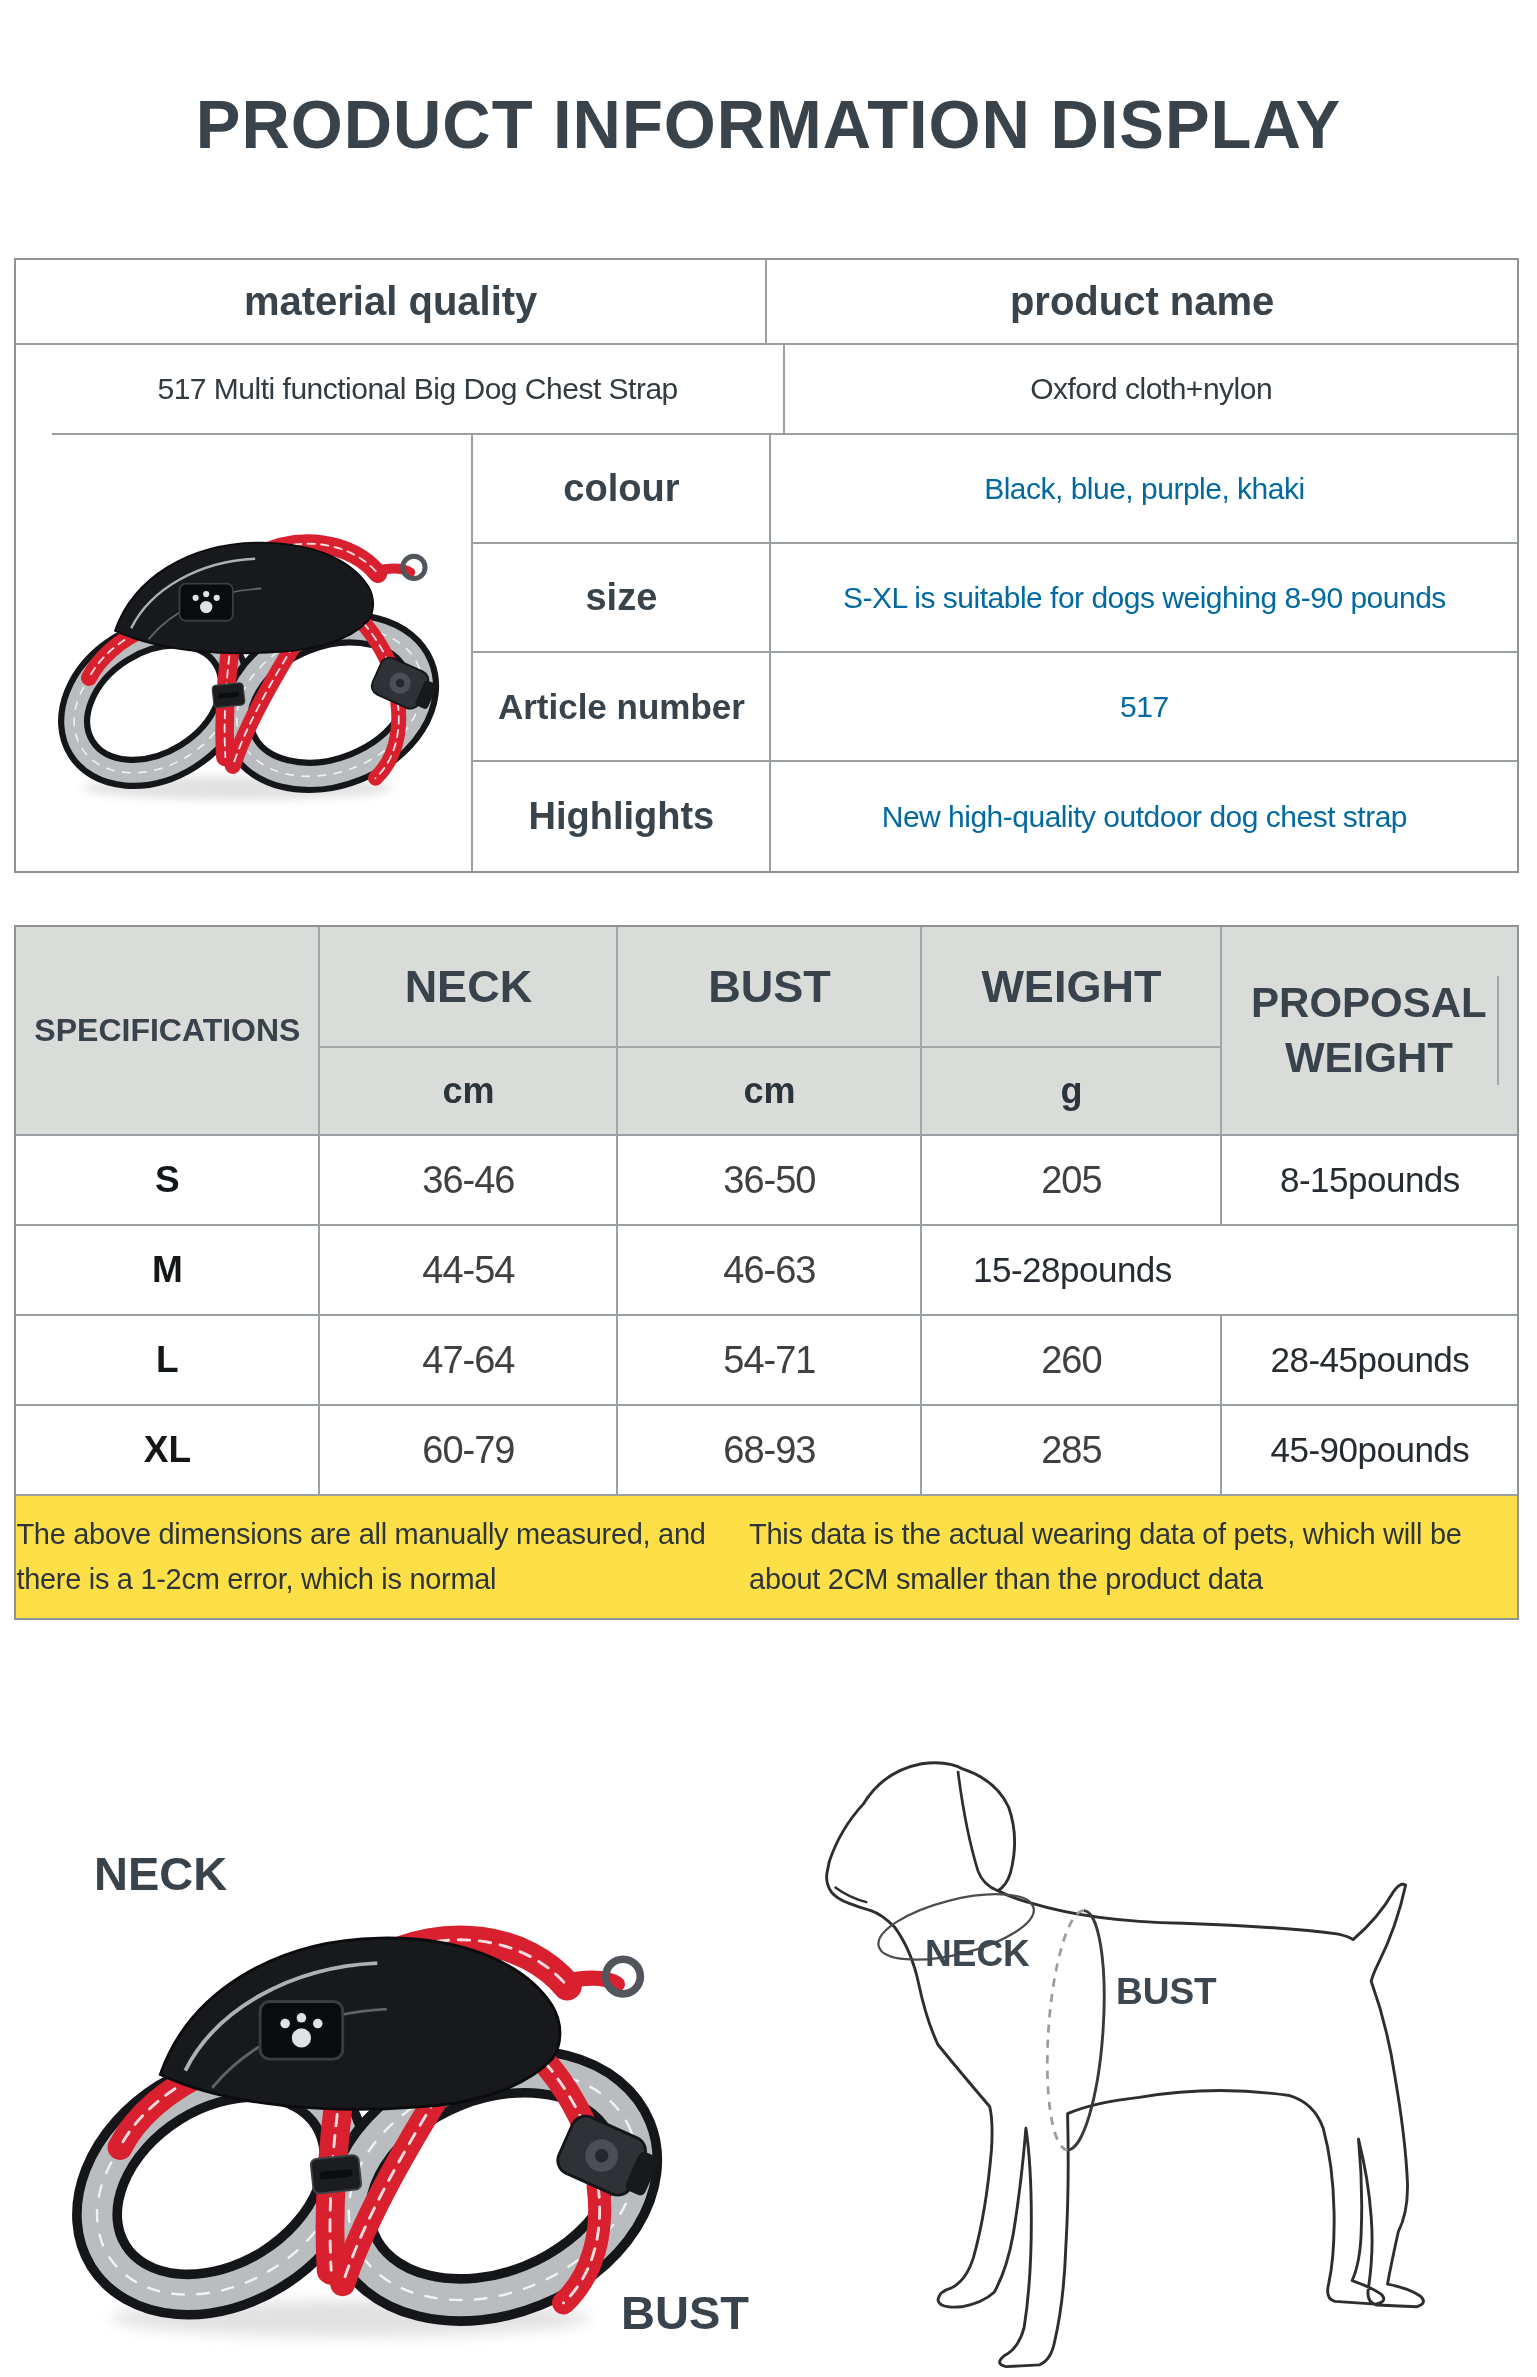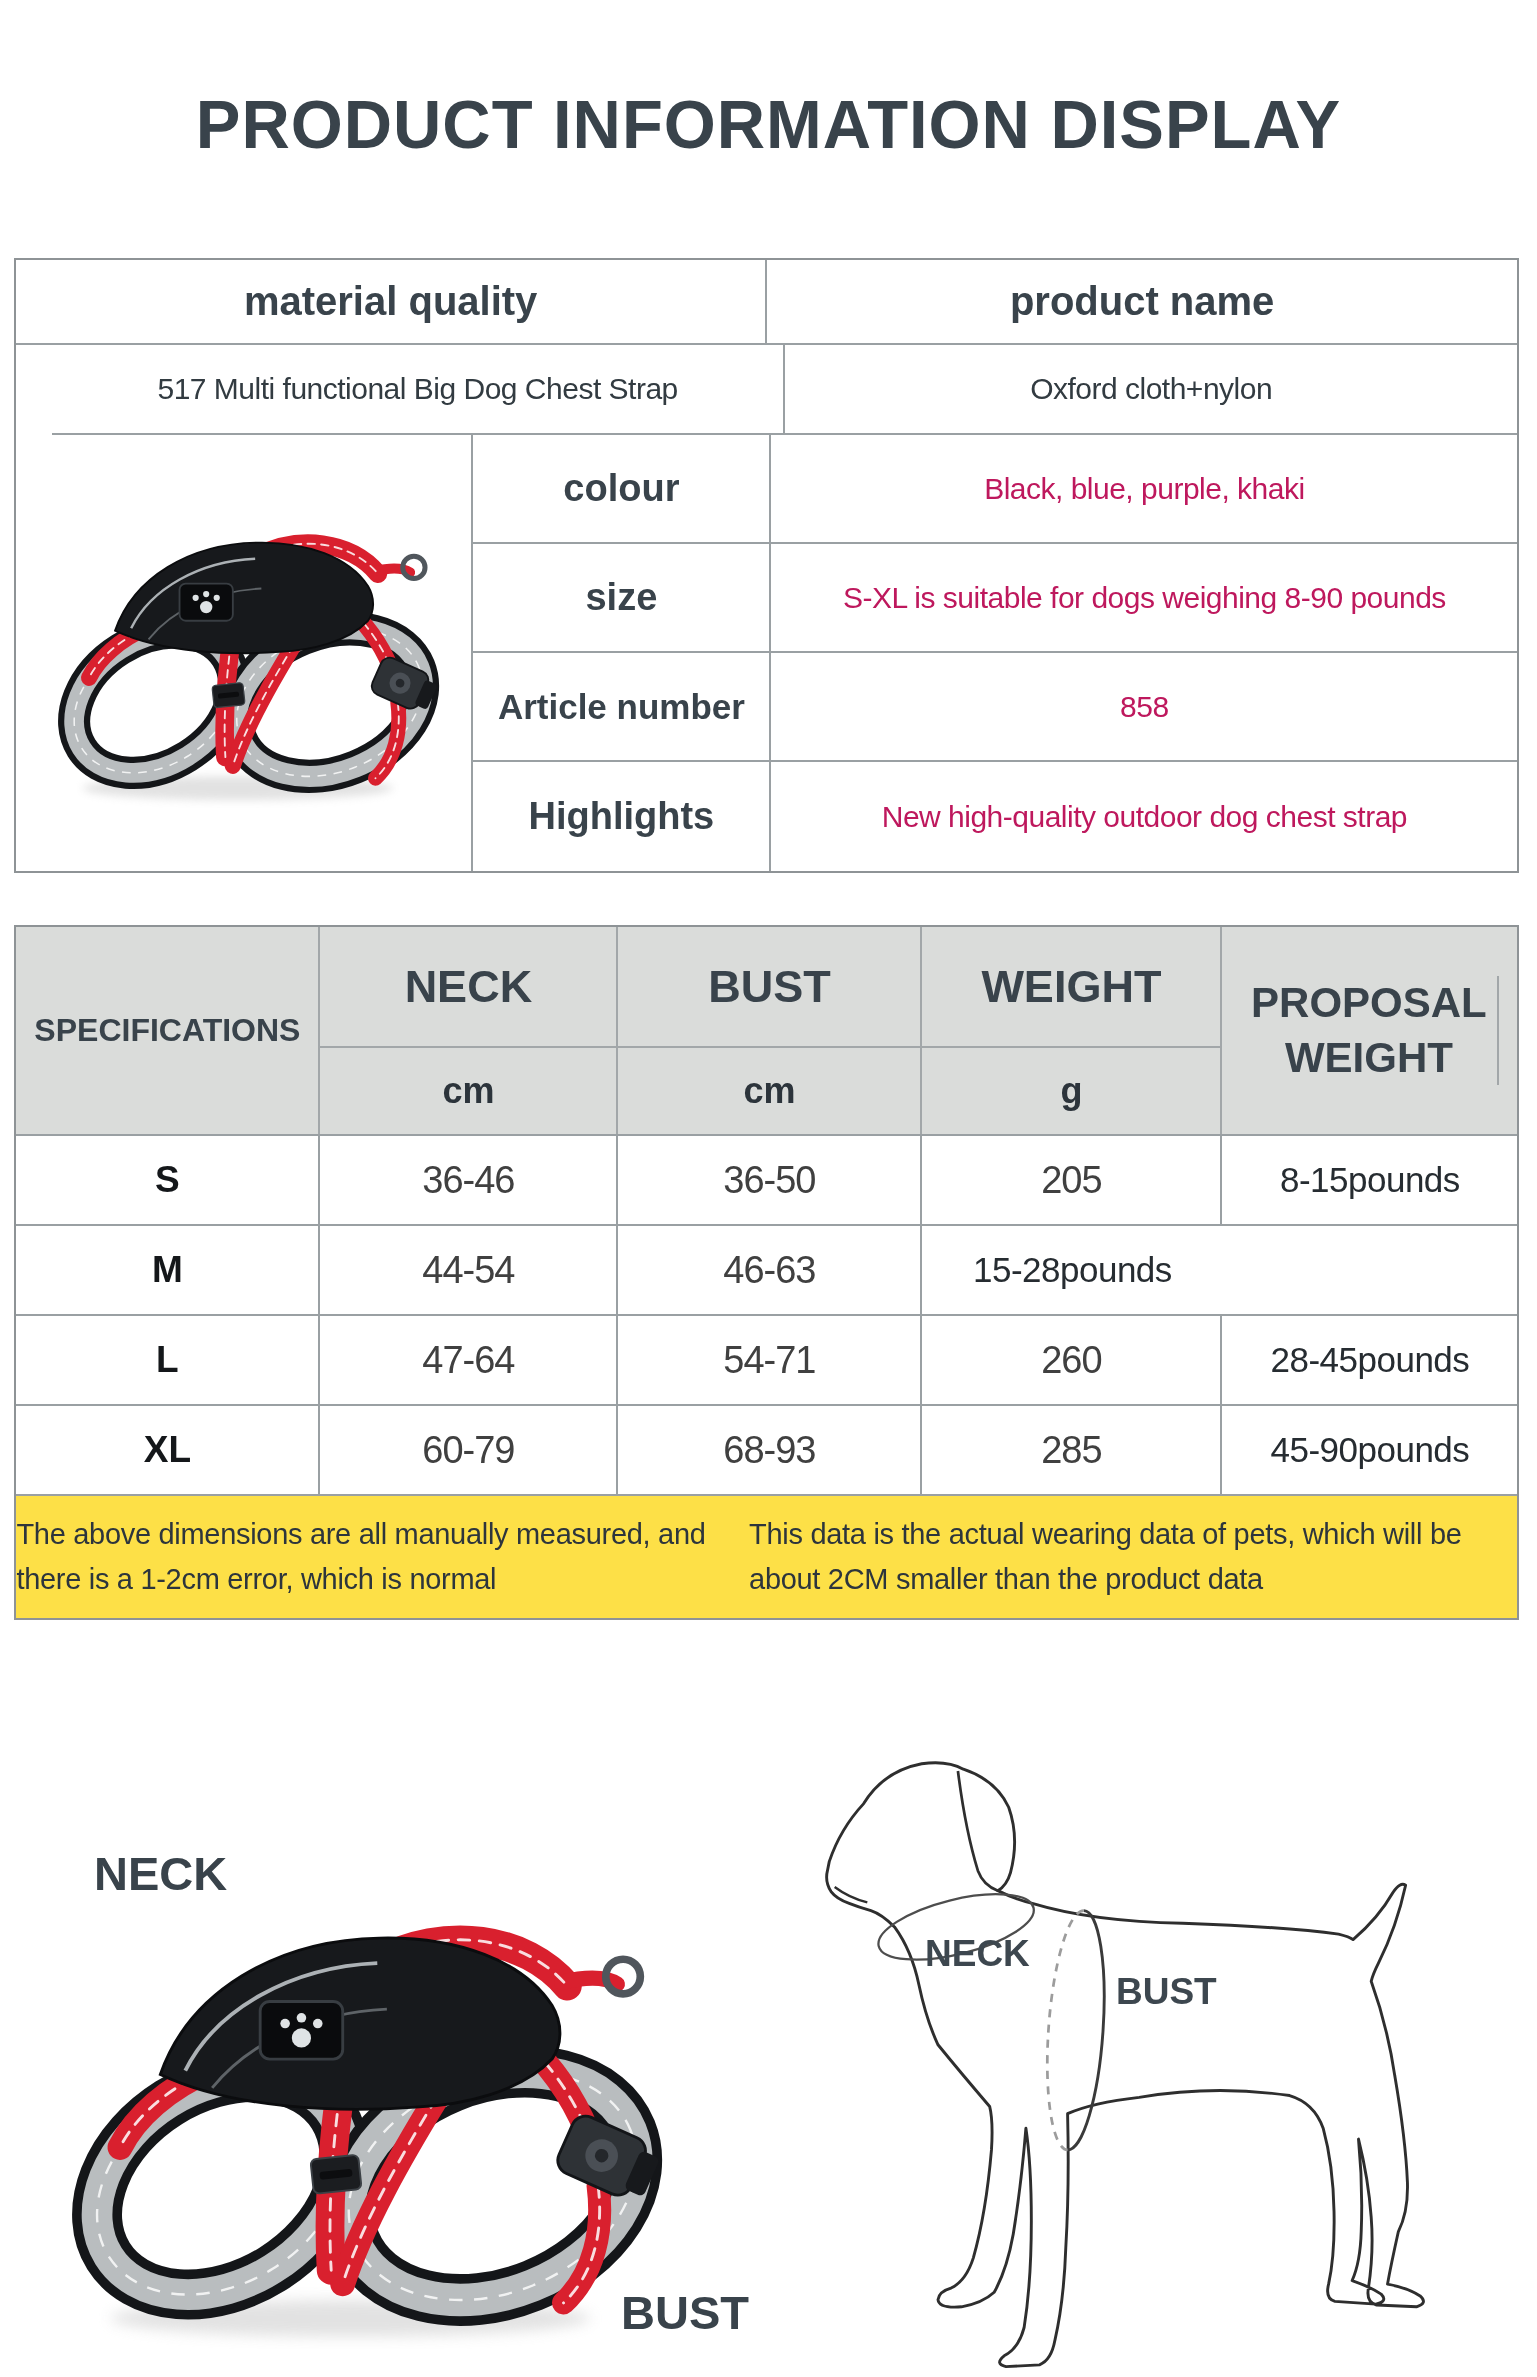--- a/index.html
+++ b/index.html
@@ -26,21 +26,21 @@
   .t1-vals { height:90px;margin-left:36px; }
   .t1-grid2 > .cell:first-child { border-right:2.9px solid #9aa0a3; }
   .t1-head .cell { font-size:40px; font-weight:700; color:#39434b; }
   .t1-vals .cell { font-size:30px; color:#323b41; letter-spacing:-0.5px; }
   .t1-band { display:grid; grid-template-columns:457px 298px 1fr; grid-template-rows:repeat(4,109px); }
   .t1-band .imgcell { grid-column:1; grid-row:1/5; border-right:2.9px solid #9aa0a3;
     display:flex; align-items:center; justify-content:center; }
   .t1-band .lbl { grid-column:2; border-right:2.9px solid #9aa0a3; border-bottom:2.9px solid #9aa0a3;
     font-weight:700; font-size:38px; color:#39434b; }
   .t1-band .val { grid-column:3; border-bottom:2.9px solid #9aa0a3;
-    font-size:30px; color:#be185d; letter-spacing:-0.5px; }
+    font-size:30px; color:#0369a1; letter-spacing:-0.5px; }
   .t1-band .r4 { border-bottom:none; }
   .t1-band .lbl.small { font-size:35px; }
 
   
   #size-table { top:925px; }
   .t2-head { display:grid; grid-template-columns:304px 298px 304px 300px 1fr;
     grid-template-rows:119px 88px; background:#dadcda; }
   .t2-head .cell { border-right:2.9px solid #a2a7a9; }
   .t2-head .cell.lastcol { border-right:none; }
   .t2-head .span2 { grid-row:1/3; }
@@ -154,21 +154,21 @@
       <div class="imgcell">
         <svg viewBox="0 0 700 500" width="434" height="310">
           <use href="#harness-art" xlink:href="#harness-art"></use>
         </svg>
       </div>
       <div class="cell lbl r1" style="grid-row:1">colour</div>
       <div class="cell val r1" style="grid-row:1">Black, blue, purple, khaki</div>
       <div class="cell lbl r2" style="grid-row:2">size</div>
       <div class="cell val r2" style="grid-row:2">S-XL is suitable for dogs weighing 8-90 pounds</div>
       <div class="cell lbl small r3" style="grid-row:3">Article number</div>
-      <div class="cell val r3" style="grid-row:3">858</div>
+      <div class="cell val r3" style="grid-row:3">517</div>
       <div class="cell lbl r4" style="grid-row:4">Highlights</div>
       <div class="cell val r4" style="grid-row:4">New high-quality outdoor dog chest strap</div>
     </div>
   </div>
 
   <div id="size-table" class="tbl">
     <div class="t2-head">
       <div class="cell span2 spec-label" style="grid-column:1">SPECIFICATIONS</div>
       <div class="cell big-head" style="grid-column:2;grid-row:1">NECK</div>
       <div class="cell big-head" style="grid-column:3;grid-row:1">BUST</div>

